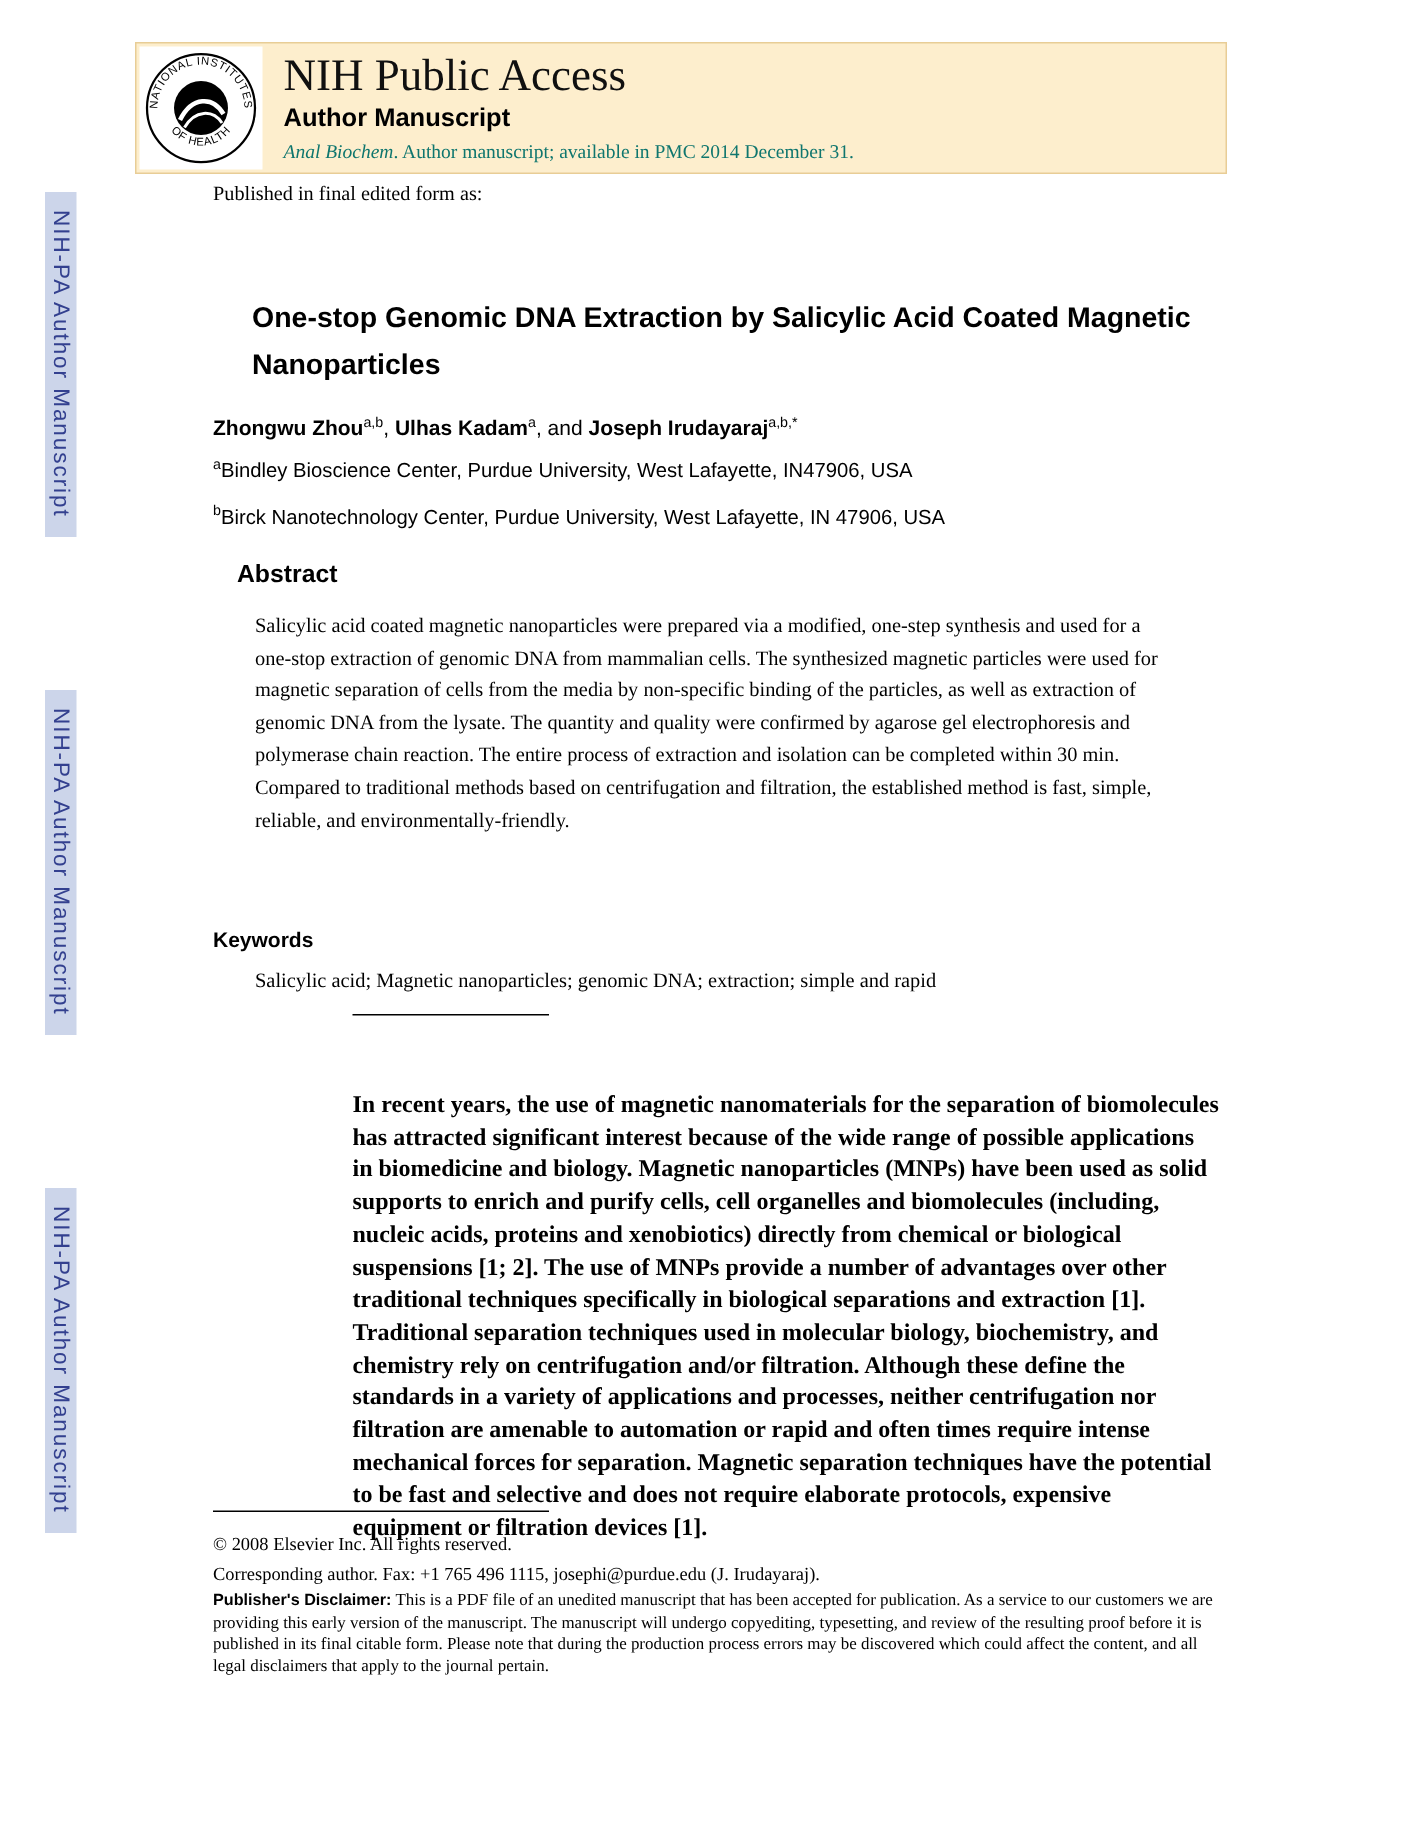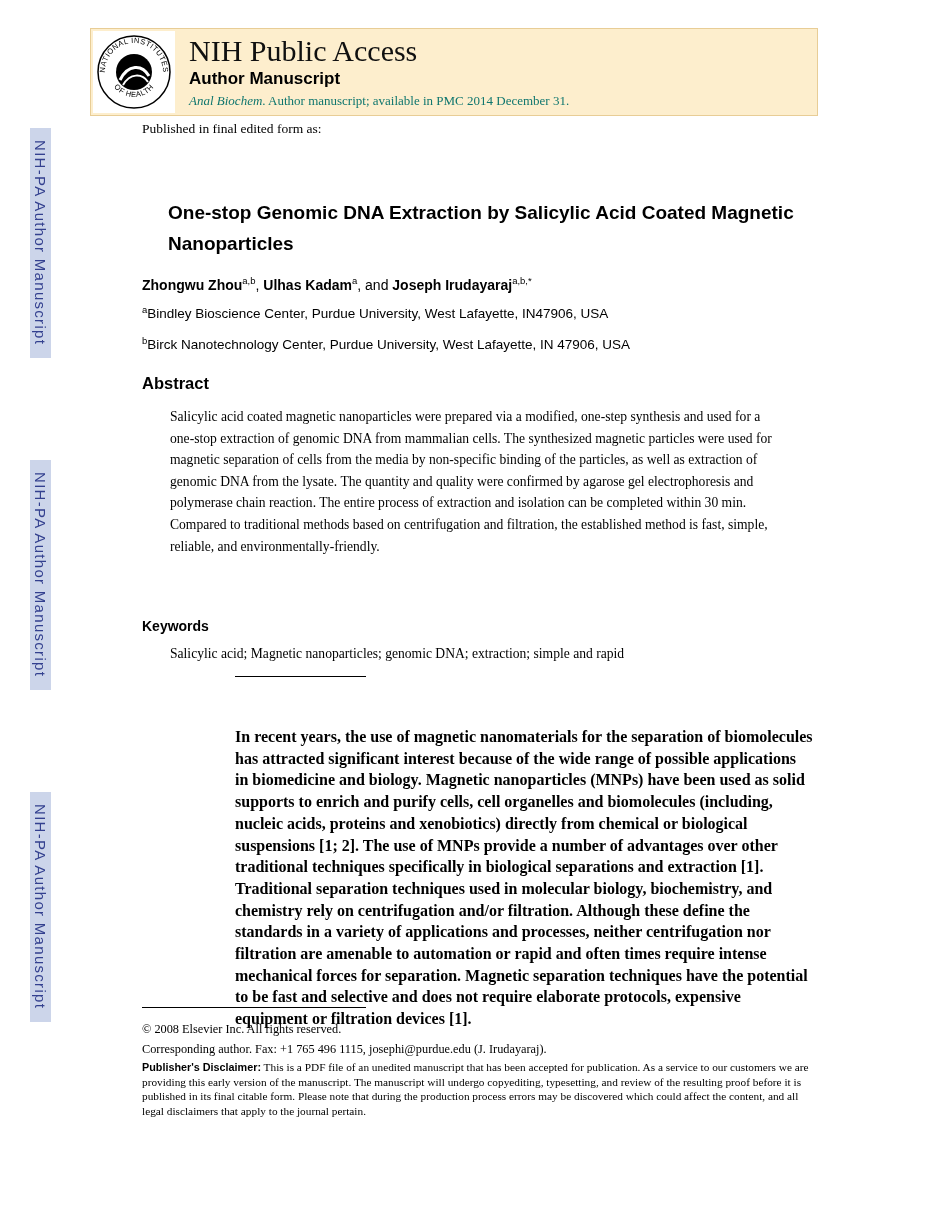--- a/index.html
+++ b/index.html
@@ -42,21 +42,21 @@
     font-family:"Liberation Sans", sans-serif; font-weight:bold;
     font-size:19px; line-height:31px;margin-left:26px;
   }
   .authors { position:absolute; left:142px; top:277px; font-family:"Liberation Sans", sans-serif; font-size:14px; }
   .authors .name { font-weight:bold; }
   sup { font-size:9.5px; vertical-align:super; line-height:0; }
   .affil { position:absolute; left:142px; font-family:"Liberation Sans", sans-serif; font-size:13.5px; }
   .affil-a { top:306px; }
   .affil-b { top:337px; }
 
-  .h-abstract { position:absolute; left:142px; top:374px; font-family:"Liberation Sans", sans-serif; font-weight:bold; font-size:16.5px; }
+  .h-abstract { position:absolute; left:158px; top:374px; font-family:"Liberation Sans", sans-serif; font-weight:bold; font-size:16.5px; }
   .abstract { position:absolute; left:170px; top:406px; width:614px; font-size:13.6px; line-height:21.6px; }
 
   .h-keywords { position:absolute; left:142px; top:618px; font-family:"Liberation Sans", sans-serif; font-weight:bold; font-size:14px; }
   .keywords { position:absolute; left:170px; top:646px; font-size:13.6px;text-align:center; }
 
   .divider { position:absolute; left:235px; top:676px; width:131px; border-top:1px solid #000; }
   .bodytext { position:absolute; left:235px; top:726px; width:578px; font-size:16px; line-height:21.7px;font-weight:bold; }
 
   .footrule { position:absolute; left:142px; top:1007px; width:224px; border-top:1px solid #000; }
   .copyright { position:absolute; left:142px; top:1022px; font-size:12.3px; }

